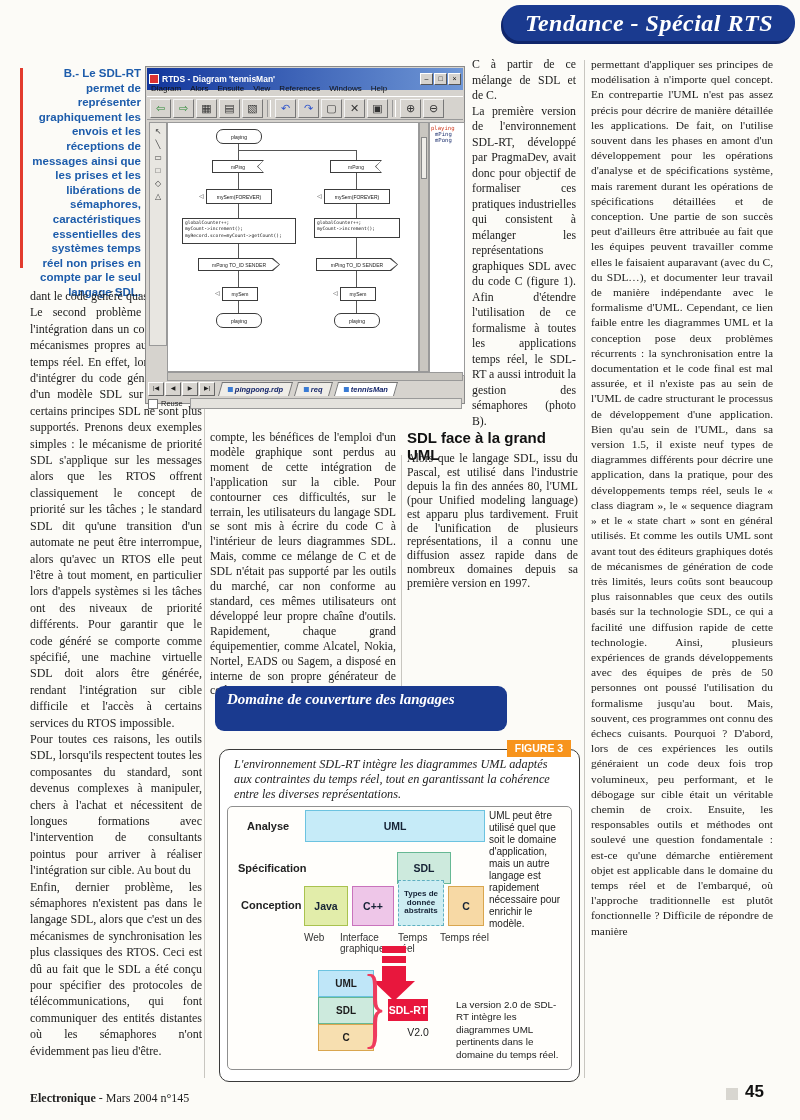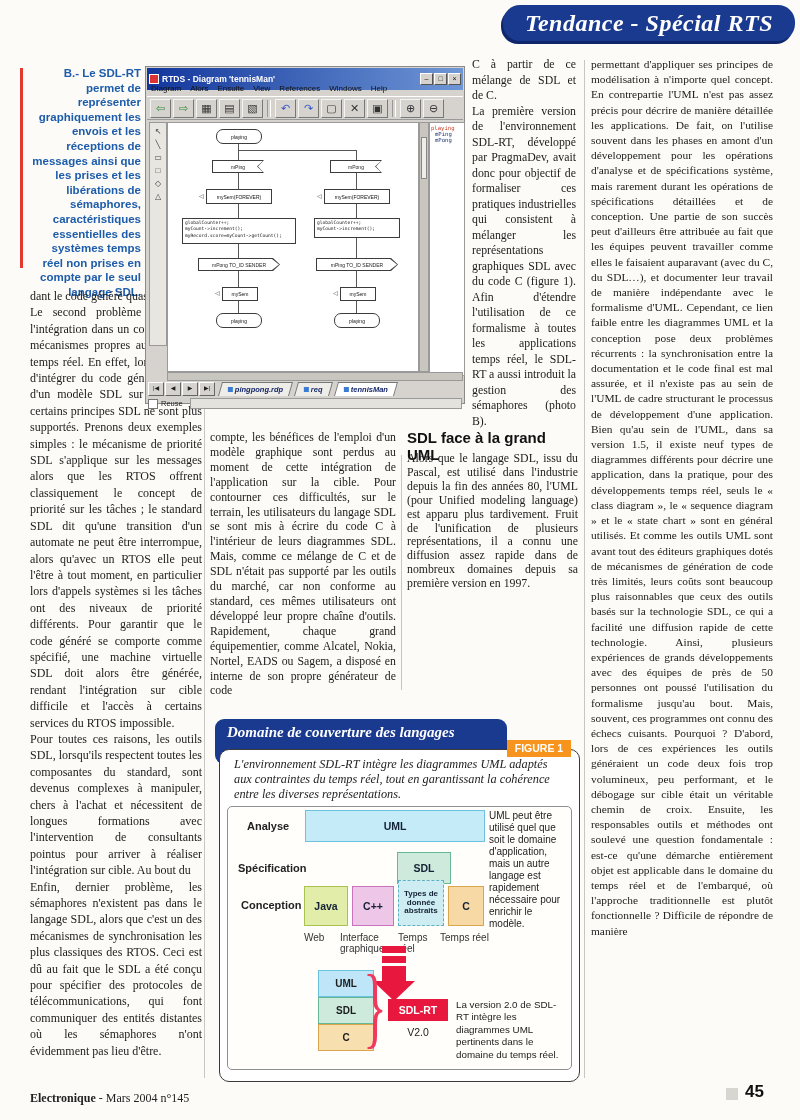--- a/index.html
+++ b/index.html
@@ -65,40 +65,40 @@
   .plain{border:1px solid #3c3c3c;background:#fff;}
   .shape{position:absolute;background:#3c3c3c;}
   .shape .in{position:absolute;inset:1px;background:#fff;display:flex;align-items:center;
       justify-content:center;font:5px "Liberation Sans",sans-serif;white-space:nowrap;}
   .recv,.recv .in{clip-path:polygon(0 0,100% 0,calc(100% - 6px) 50%,100% 100%,0 100%);}
   .send,.send .in{clip-path:polygon(0 0,calc(100% - 7px) 0,100% 50%,calc(100% - 7px) 100%,0 100%);}
   .code{font:4.6px/6.4px "DejaVu Sans Mono",monospace;text-align:left;padding:1px 2px;display:block;}
   .vl{position:absolute;width:1px;background:#555;} .hl{position:absolute;height:1px;background:#555;}
   .semmark{position:absolute;font-size:6px;color:#333;}
   
-  #figbar{left:215px;top:719px;width:292px;height:45px;background:#1a3a8f;border-radius:9px;
+  #figbar{left:215px;top:686px;width:292px;height:45px;background:#1a3a8f;border-radius:9px;
         color:#fff;font:bold italic 15px/19px "Liberation Serif",serif;padding:4px 0 0 12px;box-sizing:border-box;}
   #figbadge{left:507px;top:740px;width:64px;height:17px;background:#f7941d;color:#fff;
         font:bold 10.5px/17px "Liberation Sans",sans-serif;text-align:center;}
   #figbox{left:219px;top:749px;width:359px;height:331px;border:1.5px solid #3a3a3a;border-radius:10px;background:#fff;}
   #figintro{left:234px;top:757px;width:334px;font:italic 12.3px/14.8px "Liberation Serif",serif;color:#222;}
   #figinner{left:227px;top:806px;width:343px;height:262px;border:1px solid #8f8f8f;border-radius:5px;background:#fffefb;}
   .rowlab{position:absolute;font:bold 11px "Liberation Sans",sans-serif;color:#222;}
   .fbox{position:absolute;display:flex;align-items:center;justify-content:center;text-align:center;
         font:bold 10.5px "Liberation Sans",sans-serif;color:#152235;}
   .sublab{position:absolute;font:10px/11px "Liberation Sans",sans-serif;color:#333;text-align:left;}
   #fignote{left:489px;top:810px;width:78px;font:10px/12px "Liberation Sans",sans-serif;color:#222;}
   .arrseg{position:absolute;left:382px;width:24px;background:#e8173d;}
   #arrhead{position:absolute;left:373px;top:981px;width:0;height:0;border-left:21px solid transparent;
         border-right:21px solid transparent;border-top:20px solid #e8173d;}
   .stackbox{position:absolute;left:318px;width:54px;height:25px;display:flex;align-items:center;
         justify-content:center;font:bold 10px "Liberation Sans",sans-serif;}
   #brace{left:363px;top:962px;font:90px/90px "Liberation Serif",serif;color:#ef3a5d;
         transform:scaleX(.55);transform-origin:left top;}
-  #sdlrt{left:388px;top:999px;width:60px;height:22px;background:#e8173d;color:#fff;
+  #sdlrt{left:388px;top:999px;width:40px;height:22px;background:#e8173d;color:#fff;
         font:bold 10.5px/22px "Liberation Sans",sans-serif;text-align:center;}
   #v20{left:388px;top:1026px;width:60px;text-align:center;font:10.5px "Liberation Sans",sans-serif;color:#222;}
   #fignote2{left:456px;top:999px;width:110px;font:9.8px/12.4px "Liberation Sans",sans-serif;color:#222;}
   
   #footer-left{left:30px;top:1091px;font-size:12px;color:#222;}
   #footer-left b{font-weight:bold;}
   #pagesq{left:726px;top:1088px;width:12px;height:12px;background:#d8d6d0;}
   #pageno{left:745px;top:1082px;font:bold 17px "Liberation Sans",sans-serif;color:#111;}
 </style>
 </head>
@@ -262,21 +262,21 @@
     <span class="chk"></span>
     <span>Reuse</span>
     <span class="statusfld"></span>
   </div>
 </div>
 
 <div id="figbar" class="abs">
   <div>Domaine de couverture des langages</div>
 </div>
 <div id="figbox" class="abs"></div>
-<div id="figbadge" class="abs">FIGURE 1</div>
+<div id="figbadge" class="abs">FIGURE 3</div>
 <div id="figintro" class="abs">L'environnement SDL-RT intègre les diagrammes UML adaptés aux contraintes du temps réel, tout en garantissant la cohérence entre les diverses représentations.</div>
 <div id="figinner" class="abs"></div>
 
 <span class="abs rowlab" style="left:247px;top:820px;">Analyse</span>
 <div class="abs fbox" style="left:305px;top:810px;width:178px;height:30px;background:#c6ebf8;border:1px solid #6cc3e0;">UML</div>
 <span class="abs rowlab" style="left:238px;top:862px;">Spécification</span>
 <div class="abs fbox" style="left:397px;top:852px;width:52px;height:30px;background:#cdeadd;border:1px solid #66b894;">SDL</div>
 <span class="abs rowlab" style="left:241px;top:899px;">Conception</span>
 <div class="abs fbox" style="left:304px;top:886px;width:42px;height:38px;background:#e2edaa;border:1px solid #a9c24f;">Java</div>
 <div class="abs fbox" style="left:352px;top:886px;width:40px;height:38px;background:#eec6e8;border:1px solid #c973bc;">C++</div>

